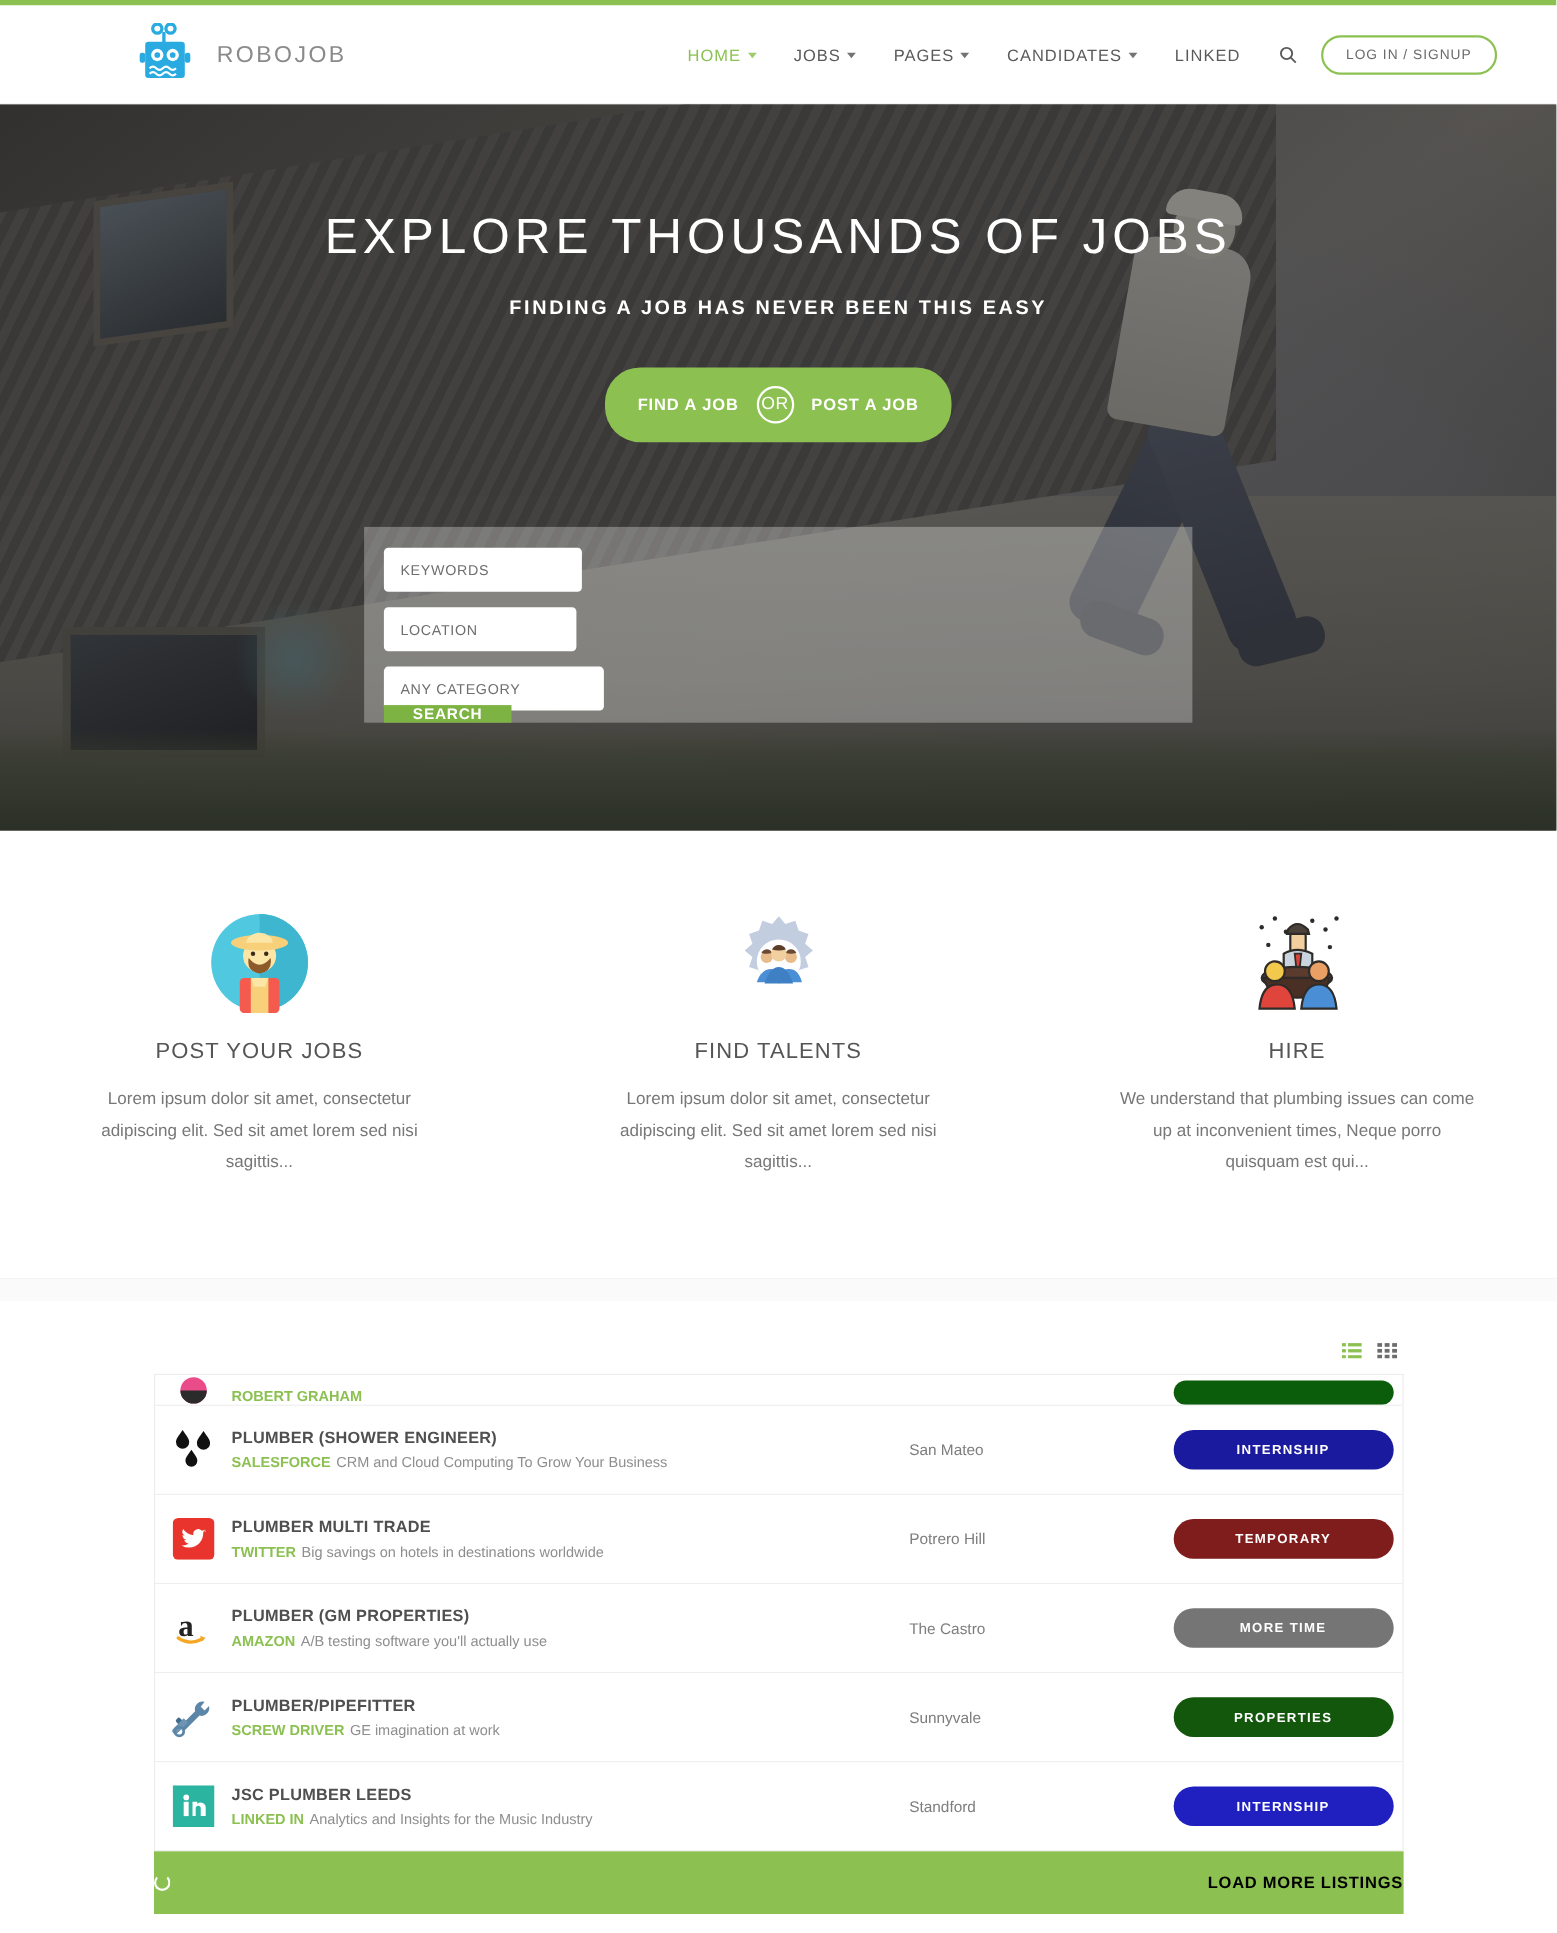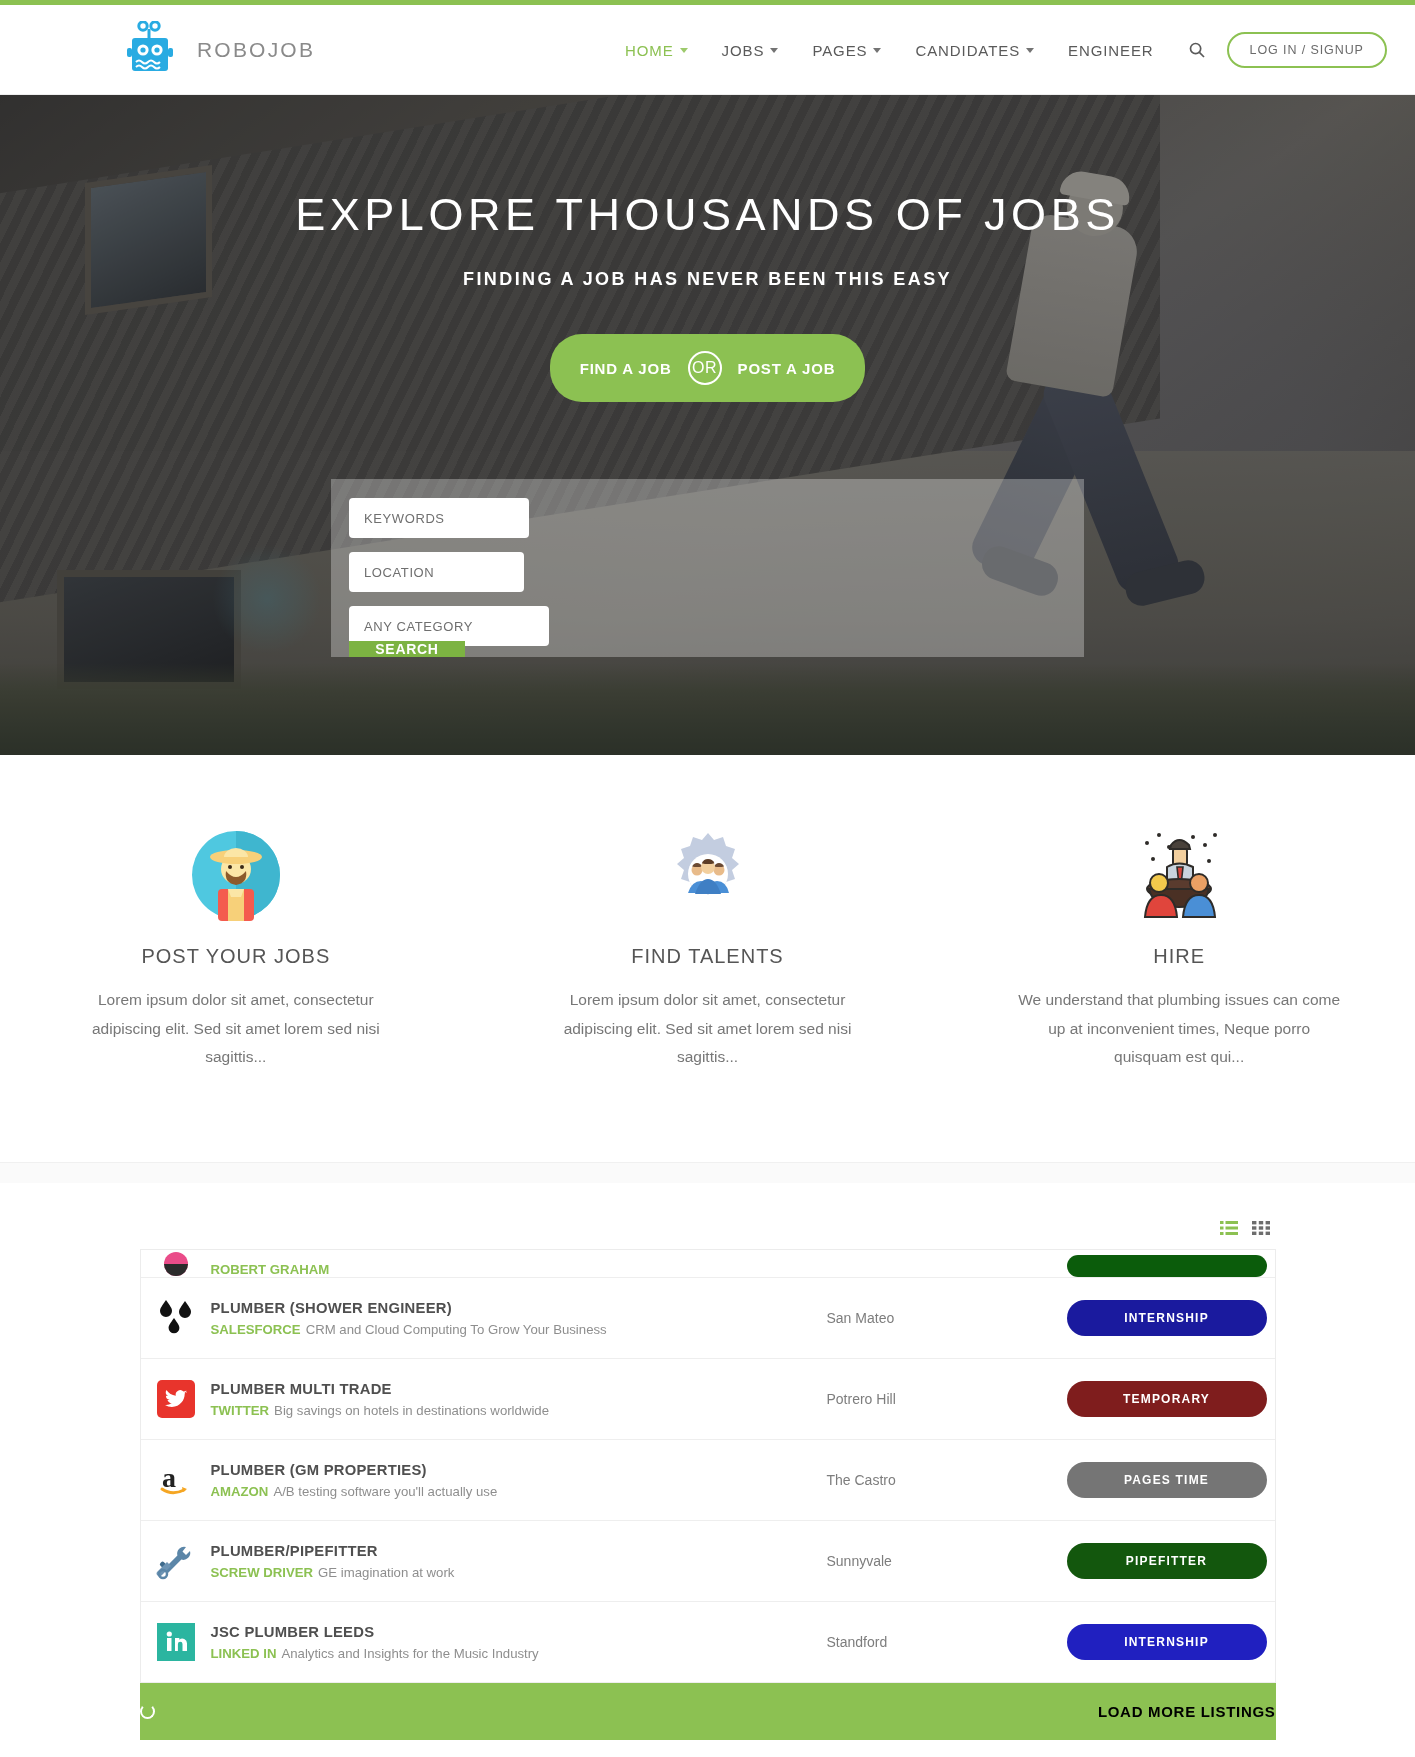--- a/index.html
+++ b/index.html
@@ -444,21 +444,21 @@
       </div>
       <div class="nav-item">
         <span>PAGES</span>
         <i class="caret"></i>
       </div>
       <div class="nav-item">
         <span>CANDIDATES</span>
         <i class="caret"></i>
       </div>
       <div class="nav-item">
-        <span>ENGINEER</span>
+        <span>LINKED</span>
       </div>
       <div class="search-icon-btn">
         <svg width="16" height="16" viewBox="0 0 16 16">
           <circle cx="6.6" cy="6.6" r="5.1" fill="none" stroke="#5a5a5a" stroke-width="1.7"></circle>
           <line x1="10.4" y1="10.4" x2="15" y2="15" stroke="#5a5a5a" stroke-width="1.7"></line>
         </svg>
       </div>
       <div class="login-btn">LOG IN / SIGNUP</div>
     </div>
   </div>
@@ -667,41 +667,41 @@
             <path d="M26 26l5 2-4 3z" fill="#f5a623"></path>
           </svg>
         </div>
         <div class="job-main">
           <div class="job-title">PLUMBER (GM PROPERTIES)</div>
           <div class="job-meta">
             <span class="job-company">AMAZON</span><span>A/B testing software you'll actually use</span>
           </div>
         </div>
         <div class="job-location">The Castro</div>
-        <div class="job-badge" style="background:#757575">PAGES TIME</div>
+        <div class="job-badge" style="background:#757575">MORE TIME</div>
       </div>
 
       <div class="job-row">
         <div class="job-logo">
           <svg width="40" height="40" viewBox="0 0 40 40">
             <path d="M30 6a7 7 0 0 0-8.6 8.6L8 28l4 4 13.4-13.4A7 7 0 0 0 34 10l-4 4-3.5-3.5z" fill="#5b86a8"></path>
             <rect x="4" y="22" width="9" height="5" rx="2" transform="rotate(45 8 24)" fill="#3f6b8c"></rect>
             <path d="M8 8l5 5-14 14-5-5z" transform="translate(10,6) rotate(0)" fill="#7a9cb8" opacity="0"></path>
             <path d="M9 9l4 4-9.5 9.5a2.8 2.8 0 0 1-4-4z" transform="translate(2,12)" fill="#6d94b4"></path>
             <circle cx="7" cy="33" r="4" fill="none" stroke="#5b86a8" stroke-width="2.5"></circle>
           </svg>
         </div>
         <div class="job-main">
           <div class="job-title">PLUMBER/PIPEFITTER</div>
           <div class="job-meta">
             <span class="job-company">SCREW DRIVER</span><span>GE imagination at work</span>
           </div>
         </div>
         <div class="job-location">Sunnyvale</div>
-        <div class="job-badge" style="background:#13570d">PIPEFITTER</div>
+        <div class="job-badge" style="background:#13570d">PROPERTIES</div>
       </div>
 
       <div class="job-row">
         <div class="job-logo">
           <svg width="38" height="38" viewBox="0 0 38 38">
             <rect x="0" y="0" width="38" height="38" fill="#2bb5a0"></rect>
             <rect x="10" y="15" width="4.5" height="13" fill="#fff"></rect>
             <circle cx="12.3" cy="11" r="2.6" fill="#fff"></circle>
             <path d="M18 15h4.3v1.8a4.6 4.6 0 0 1 7.7 3.4V28h-4.5v-7a2.3 2.3 0 0 0-4.6 0v7H18z" fill="#fff"></path>
           </svg>

